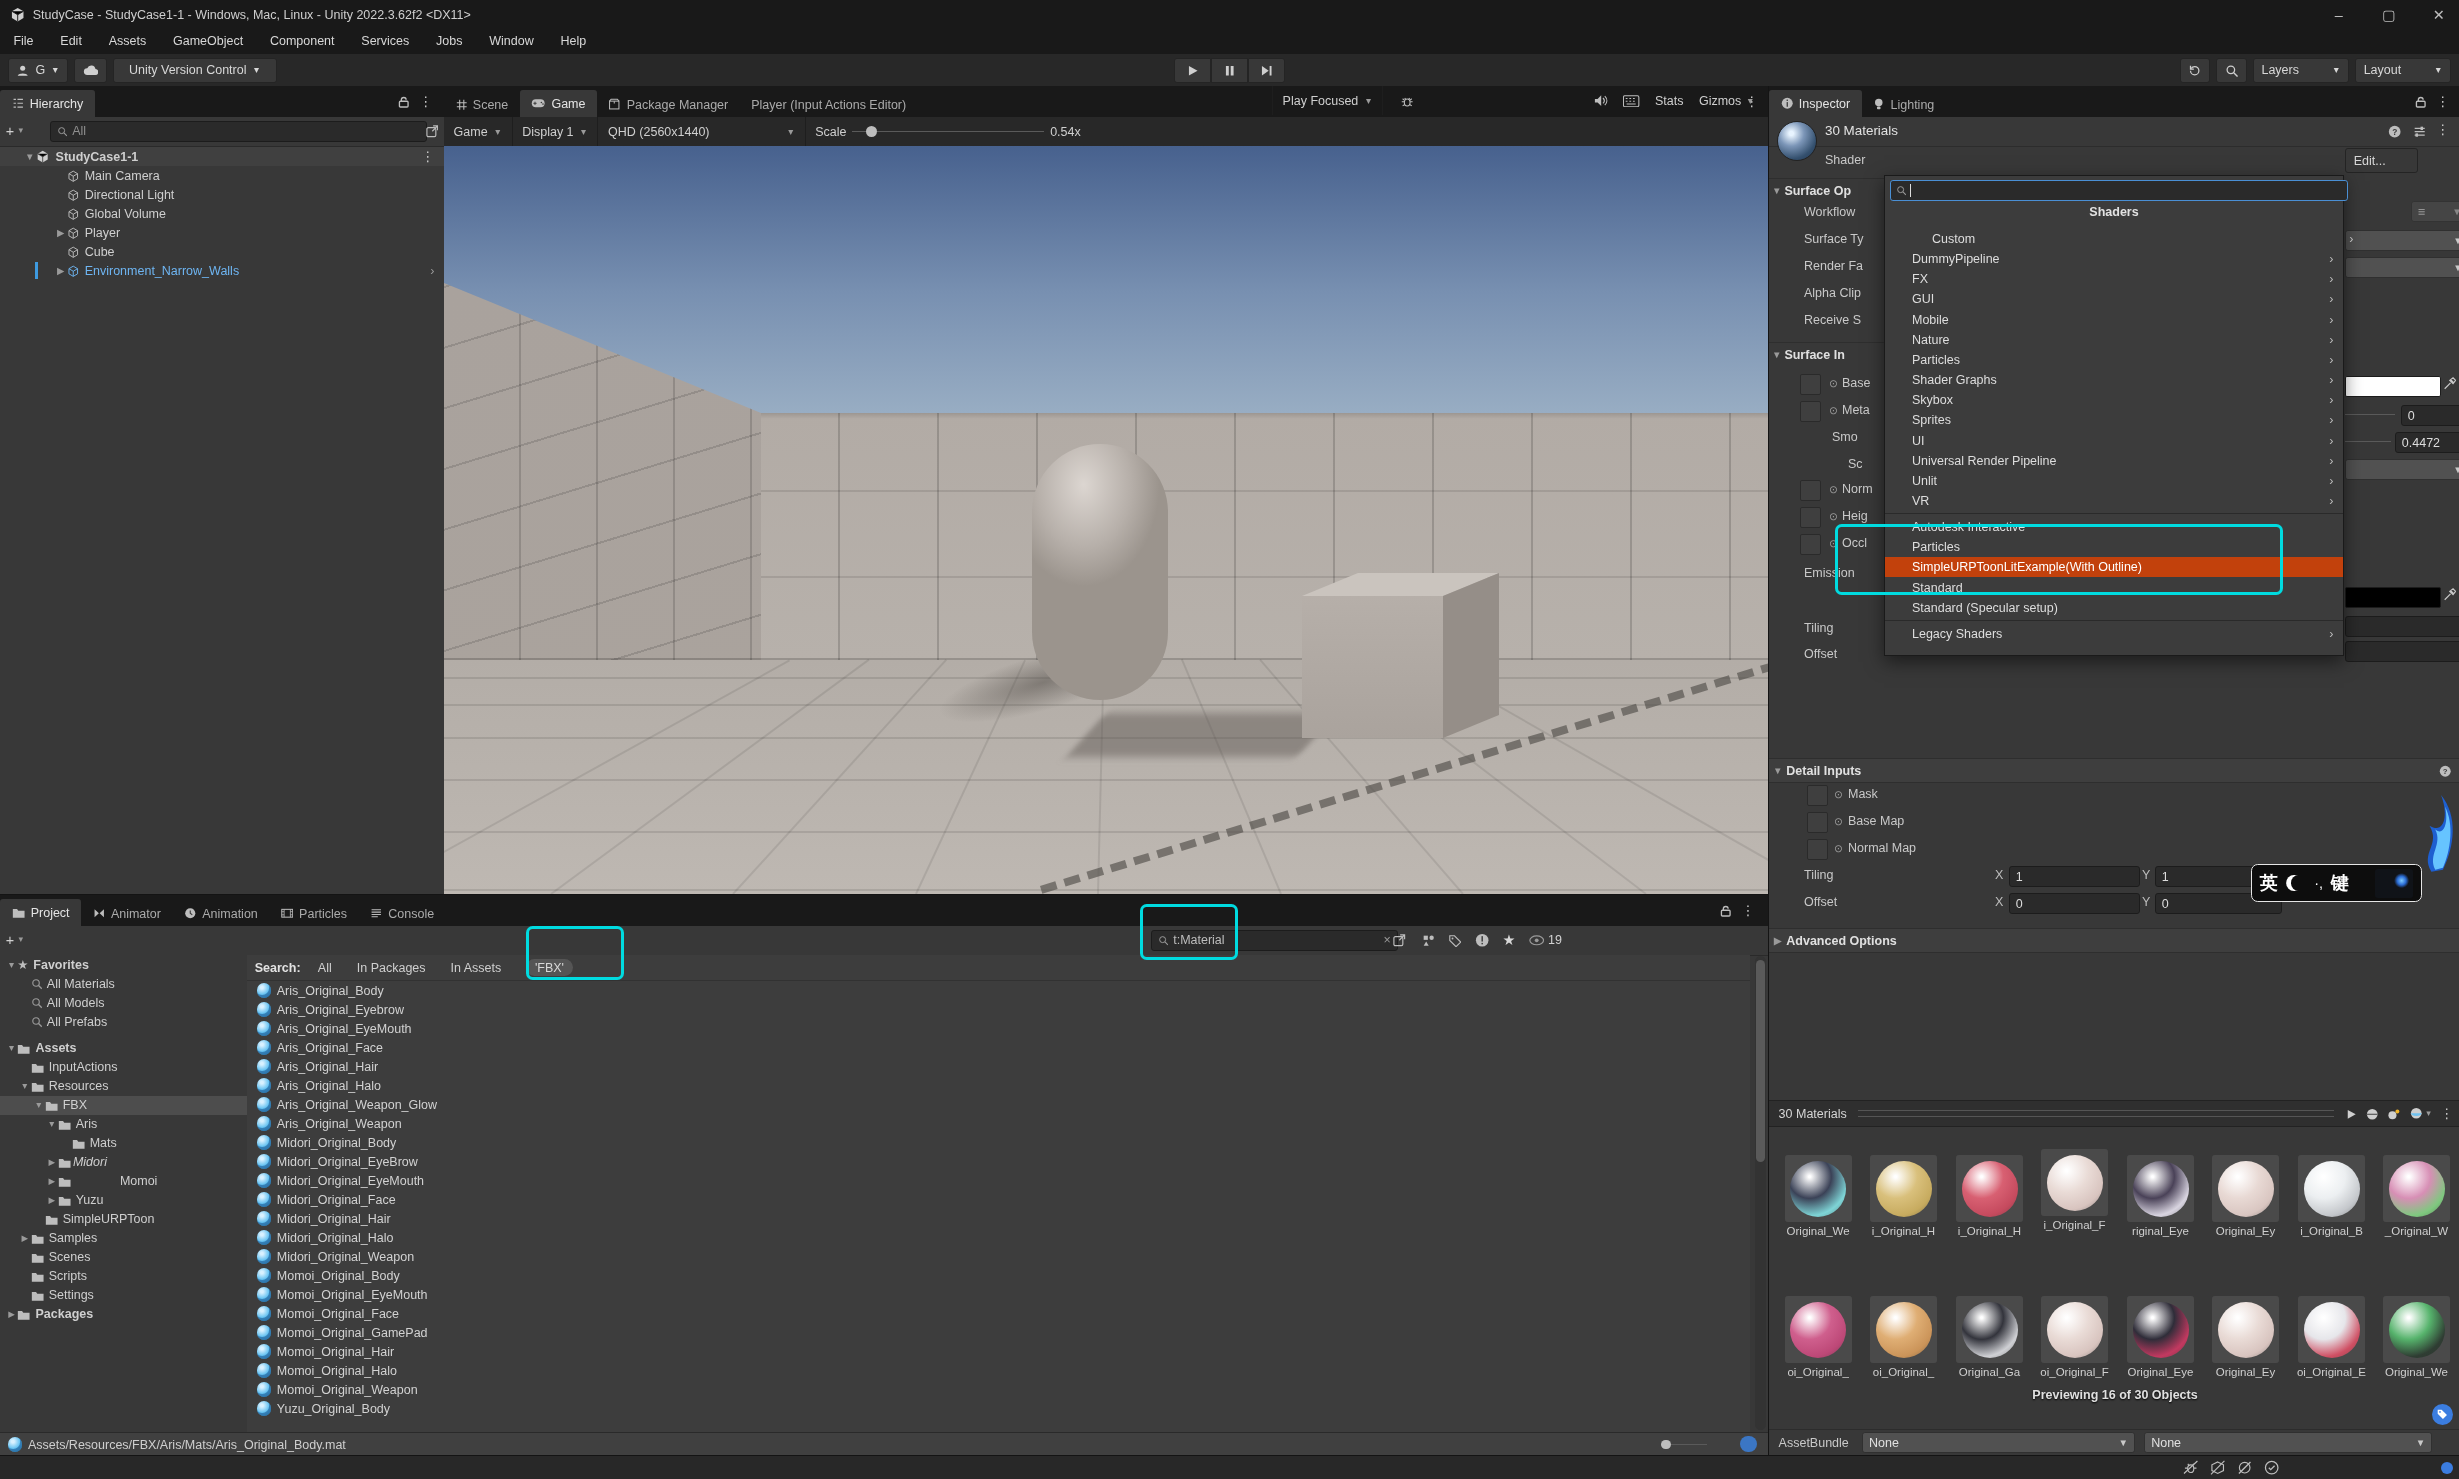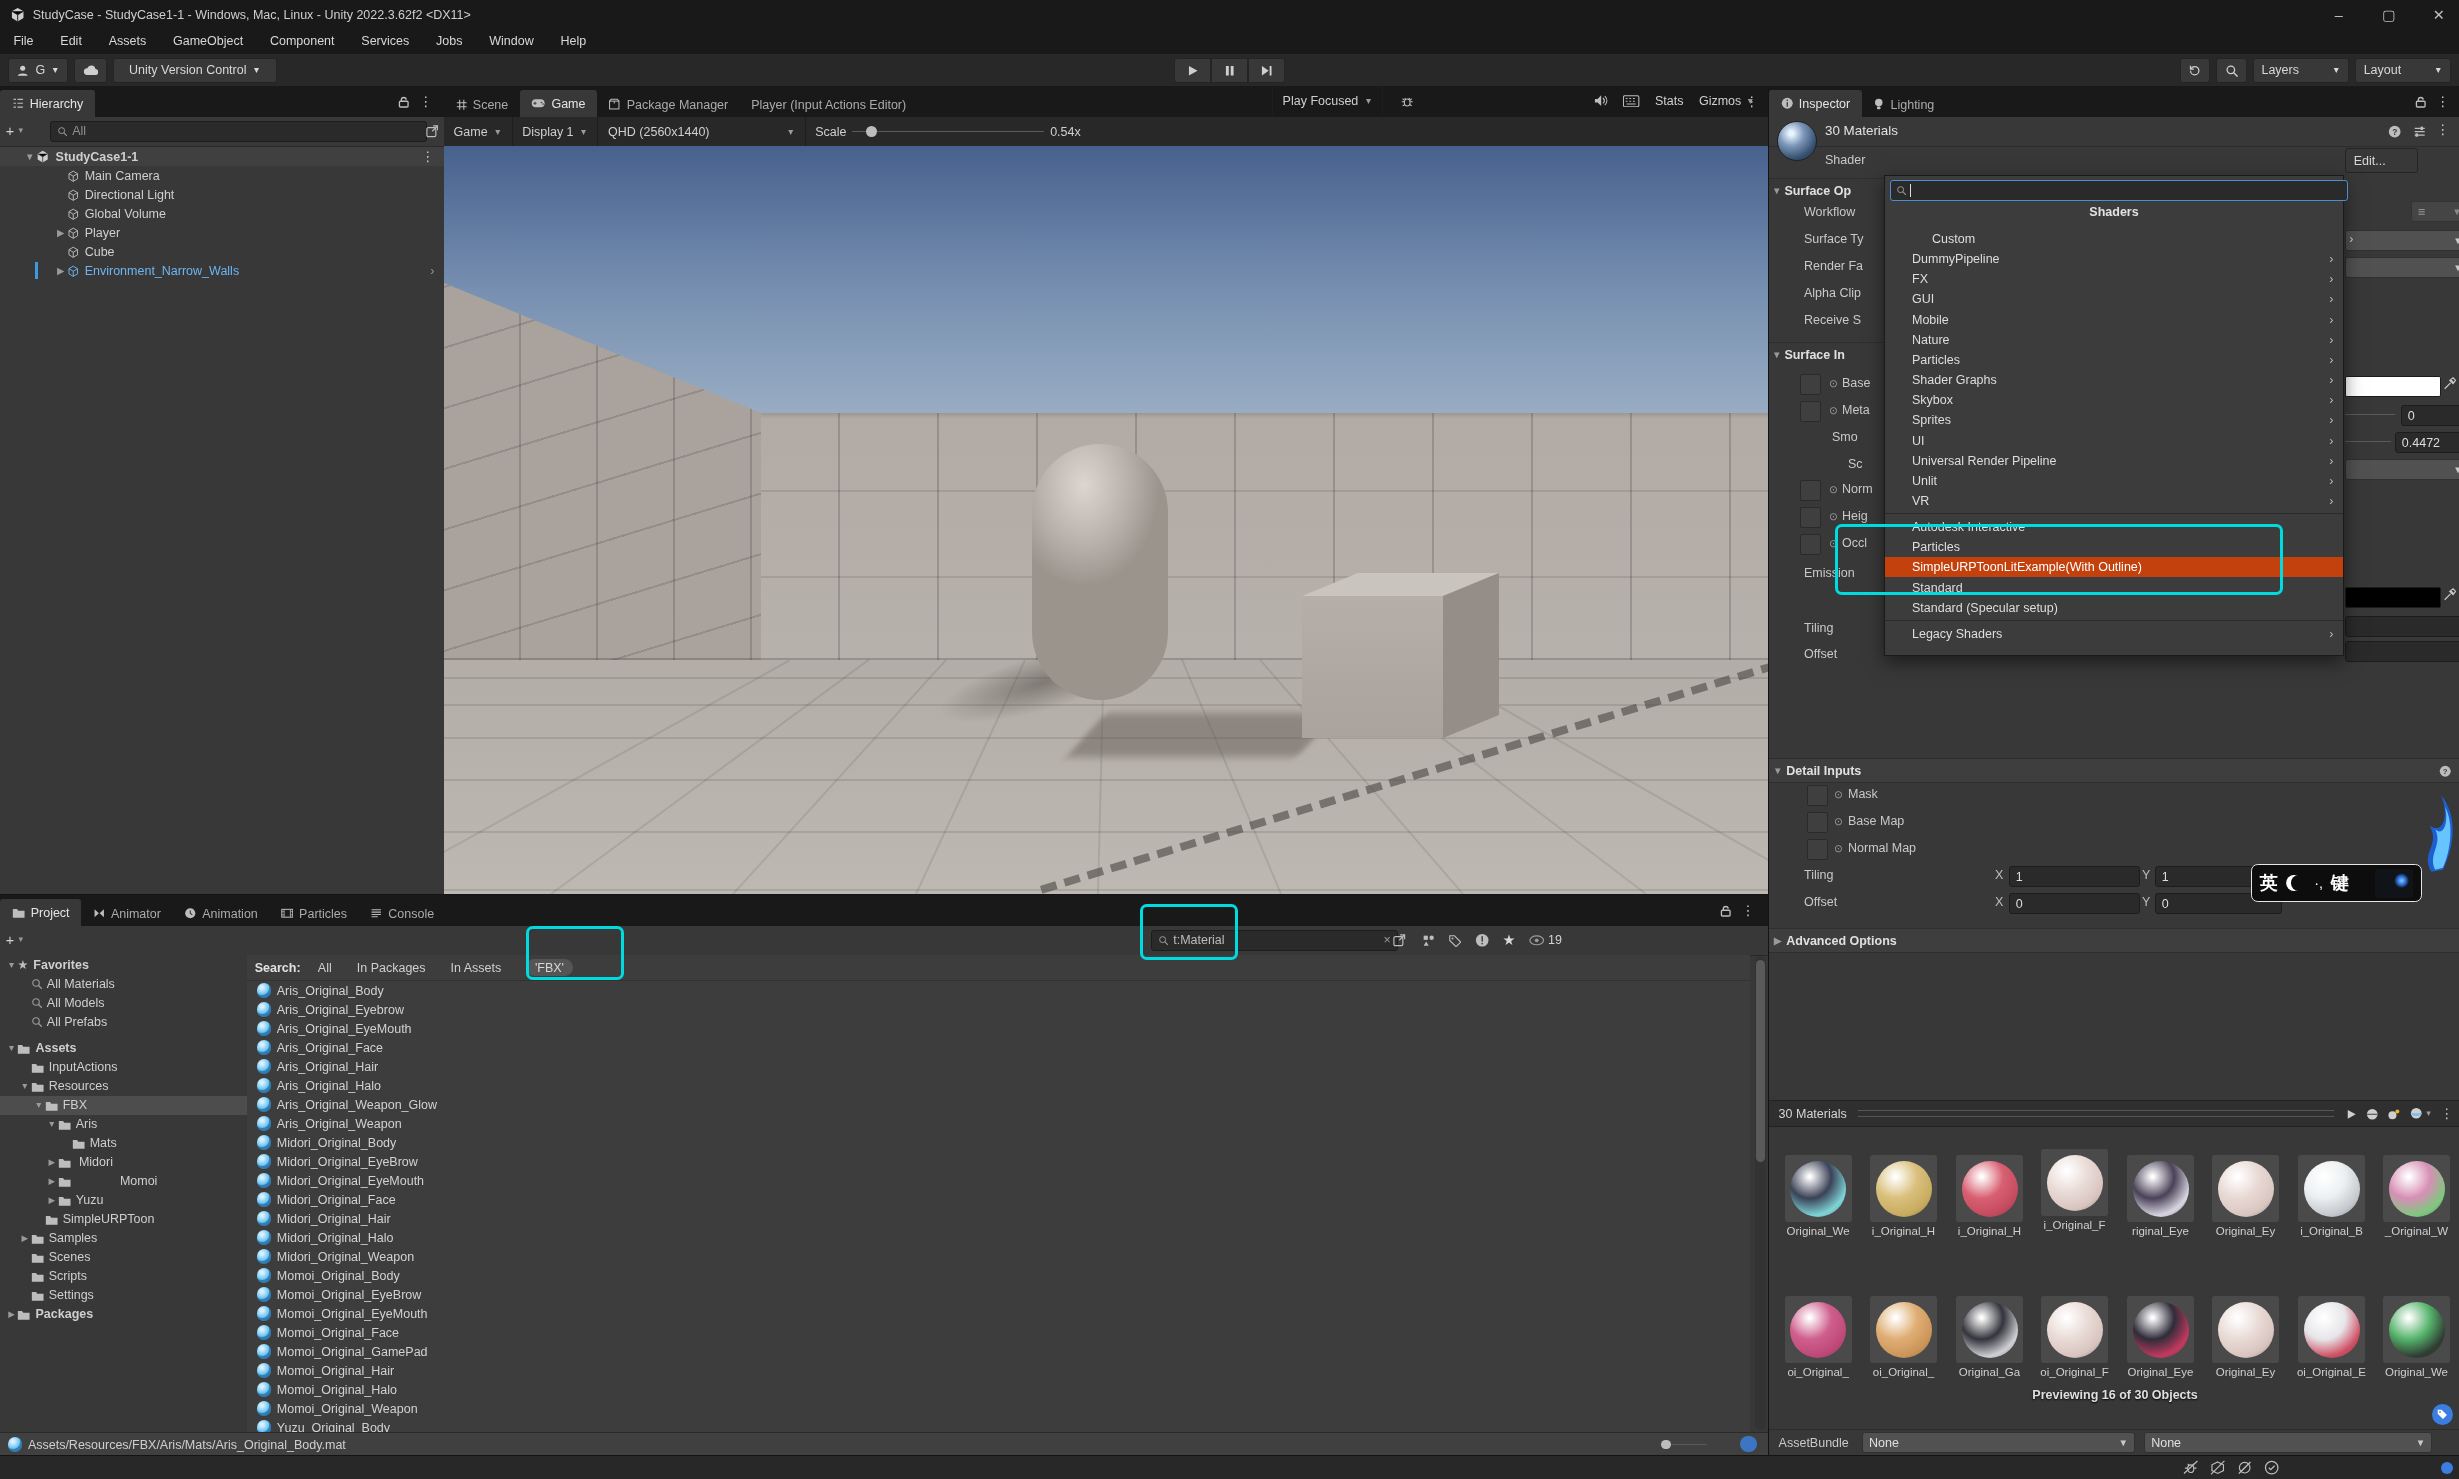--- a/index.html
+++ b/index.html
@@ -583,21 +583,21 @@
           <span><svg class="ic" width="13.4" height="11.5" viewBox="0 0 16 13">
               <path d="M1 2h5l1.5 2H15v8.5H1z" fill="#bdbdbd"></path>
             </svg></span>
           <span style="margin-left:4.8px;">Mats</span>
         </div>
         <div class="trow">
           <span class="arrow" style="margin-left:46px;">▶</span>
           <span><svg class="ic" width="13.4" height="11.5" viewBox="0 0 16 13">
               <path d="M1 2h5l1.5 2H15v8.5H1z" fill="#bdbdbd"></path>
             </svg></span>
-          <span style="margin-left:8px;">Midori</span>
+          <span style="margin-left:2px;font-style:italic;">Midori</span>
         </div>
         <div class="trow">
           <span class="arrow" style="margin-left:46px;">▶</span>
           <span><svg class="ic" width="13.4" height="11.5" viewBox="0 0 16 13">
               <path d="M1 2h5l1.5 2H15v8.5H1z" fill="#bdbdbd"></path>
             </svg></span>
           <span style="margin-left:6px;padding-left:43px;">Momoi</span>
         </div>
         <div class="trow">
           <span class="arrow" style="margin-left:46px;">▶</span>
@@ -714,24 +714,20 @@
             <span class="msphere"></span>
             <span>Midori_Original_Halo</span>
           </div>
           <div class="frow">
             <span class="msphere"></span>
             <span>Midori_Original_Weapon</span>
           </div>
           <div class="frow">
             <span class="msphere"></span>
             <span>Momoi_Original_Body</span>
-          </div>
-          <div class="frow">
-            <span class="msphere"></span>
-            <span>Momoi_Original_EyeBrow</span>
           </div>
           <div class="frow">
             <span class="msphere"></span>
             <span>Momoi_Original_EyeMouth</span>
           </div>
           <div class="frow">
             <span class="msphere"></span>
             <span>Momoi_Original_Face</span>
           </div>
           <div class="frow">

